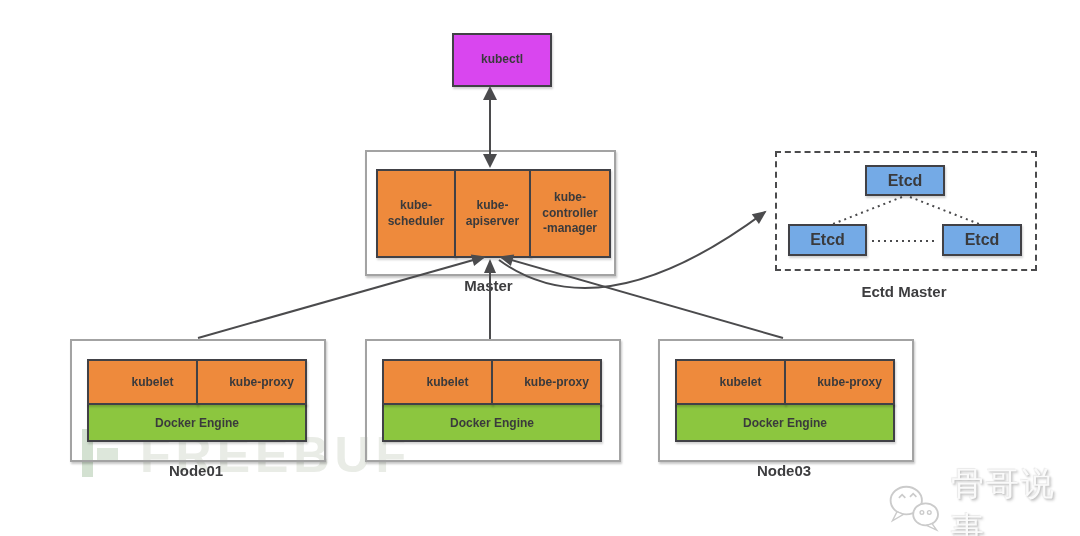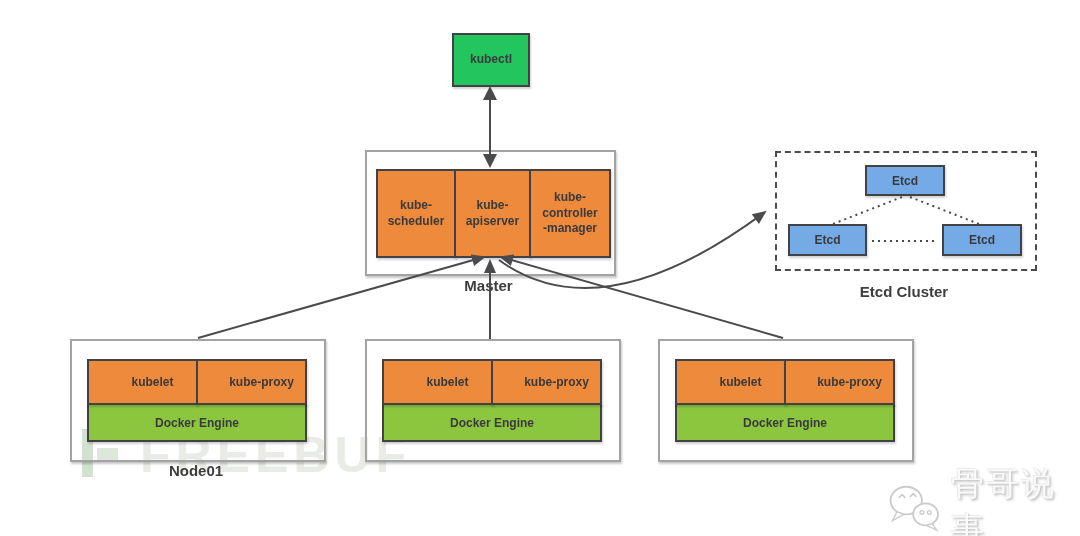--- a/index.html
+++ b/index.html
@@ -25,21 +25,21 @@
   .comp-label{white-space:pre-line;font-size:12px;line-height:1.3;}
 
   
   .master-row{position:absolute;left:9px;top:17px;width:235px;height:89px;display:flex;}
   .master-row .cellbox{height:100%;}
   .master-row .cellbox + .cellbox{margin-left:-2px;}
   .mc0{width:80px;} .mc1{width:77px;} .mc2{width:82px;}
 
   
   .cluster{position:absolute;z-index:2;border:2px dashed #4b4b4d;background:transparent;}
-  .etcd-box{position:absolute;z-index:2;font-size:12px;text-align:center;}
+  .etcd-box{position:absolute;z-index:2;font-size:16px;text-align:center;}
 
   
   .node-inner{position:absolute;left:15px;top:18px;width:220px;}
   .node-top{display:flex;height:46px;}
   .node-top .cellbox{width:111px;height:100%;font-size:12px;padding-left:20px;}
   .node-top .cellbox + .cellbox{margin-left:-2px;}
   .node-docker{margin-top:-2px;height:39px;font-size:12px;}
 
   svg.wires{position:absolute;left:0;top:0;z-index:3;pointer-events:none;}
 </style>
@@ -64,40 +64,40 @@
       <path d="M14 16 l3.5 -3.5 l3.5 3.5" fill="none" stroke="#cbcbcb" stroke-width="1.8"></path>
       <path d="M26 15 l3.5 -3.5 l3.5 3.5" fill="none" stroke="#cbcbcb" stroke-width="1.8"></path>
       <ellipse cx="43" cy="34" rx="13.5" ry="12" fill="#ffffff" stroke="#cbcbcb" stroke-width="2"></ellipse>
       <path d="M50 44 L55 51 L44 46 Z" fill="#ffffff" stroke="#cbcbcb" stroke-width="1.5"></path>
       <circle cx="39" cy="32" r="2" fill="none" stroke="#cbcbcb" stroke-width="1.5"></circle>
       <circle cx="47" cy="32" r="2" fill="none" stroke="#cbcbcb" stroke-width="1.5"></circle>
     </svg>
     <span class="brand-text">骨哥说事</span>
   </div>
 
-  <div class="cellbox orange comp-label" style="position: absolute; z-index: 2; left: 452px; top: 33px; width: 78px; height: 54px; background-color: #22c55e;">kubectl</div>
+  <div class="cellbox orange comp-label" style="position: absolute; z-index: 2; left: 452px; top: 33px; width: 100px; height: 54px; background-color: #d946ef;">kubectl</div>
 
   <div class="outer" style="left:365px;top:150px;width:247px;height:122px;">
     <div class="master-row">
       <div class="cellbox orange comp-label mc0" style="background-color: rgb(238, 138, 60);">kube-
 scheduler</div>
       <div class="cellbox orange comp-label mc1" style="background-color: rgb(238, 138, 60);">kube-
 apiserver</div>
       <div class="cellbox orange comp-label mc2" style="background-color: rgb(238, 138, 60);">kube-
 controller
 -manager</div>
     </div>
   </div>
   <div class="caption" style="left:365px;top:277px;width:247px;">Master</div>
 
   <div class="cluster" style="left:775px;top:151px;width:258px;height:116px;"></div>
   <div class="cellbox blue etcd-box" style="left: 865px; top: 165px; width: 80px; height: 31px; background-color: rgb(116, 170, 230);">Etcd</div>
   <div class="cellbox blue etcd-box" style="left: 788px; top: 224px; width: 79px; height: 32px; background-color: rgb(116, 170, 230);">Etcd</div>
   <div class="cellbox blue etcd-box" style="left: 942px; top: 224px; width: 80px; height: 32px; background-color: rgb(116, 170, 230);">Etcd</div>
-  <div class="caption" style="left:775px;top:283px;width:258px;">Etcd Cluster</div>
+  <div class="caption" style="left:775px;top:283px;width:258px;">Ectd Master</div>
 
   <div class="outer" style="left:70px;top:339px;width:252px;height:119px;">
     <div class="node-inner">
       <div class="node-top">
         <div class="cellbox orange" style="background-color: rgb(238, 138, 60);">kubelet</div>
         <div class="cellbox orange" style="background-color: rgb(238, 138, 60);">kube-proxy</div>
       </div>
       <div class="cellbox green node-docker" style="background-color: rgb(140, 198, 63);">Docker Engine</div>
     </div>
   </div>
@@ -115,20 +115,21 @@
 
   <div class="outer" style="left:658px;top:339px;width:252px;height:119px;">
     <div class="node-inner">
       <div class="node-top">
         <div class="cellbox orange" style="background-color: rgb(238, 138, 60);">kubelet</div>
         <div class="cellbox orange" style="background-color: rgb(238, 138, 60);">kube-proxy</div>
       </div>
       <div class="cellbox green node-docker" style="background-color: rgb(140, 198, 63);">Docker Engine</div>
     </div>
   </div>
+  <div class="caption" style="left:658px;top:462px;width:252px;">Node03</div>
 
   <svg class="wires" width="1080" height="536">
     <defs>
       <marker id="ah" markerUnits="userSpaceOnUse" markerWidth="18" markerHeight="16" refX="13" refY="7" orient="auto">
         <path d="M1,1 L15,7 L1,13 Z" fill="#4b4b4d"></path>
       </marker>
     </defs>
 
     <line x1="490" y1="97" x2="490" y2="157" stroke="#4b4b4d" stroke-width="2"></line>
     <polygon points="490,86 483,100 497,100" fill="#4b4b4d"></polygon>

